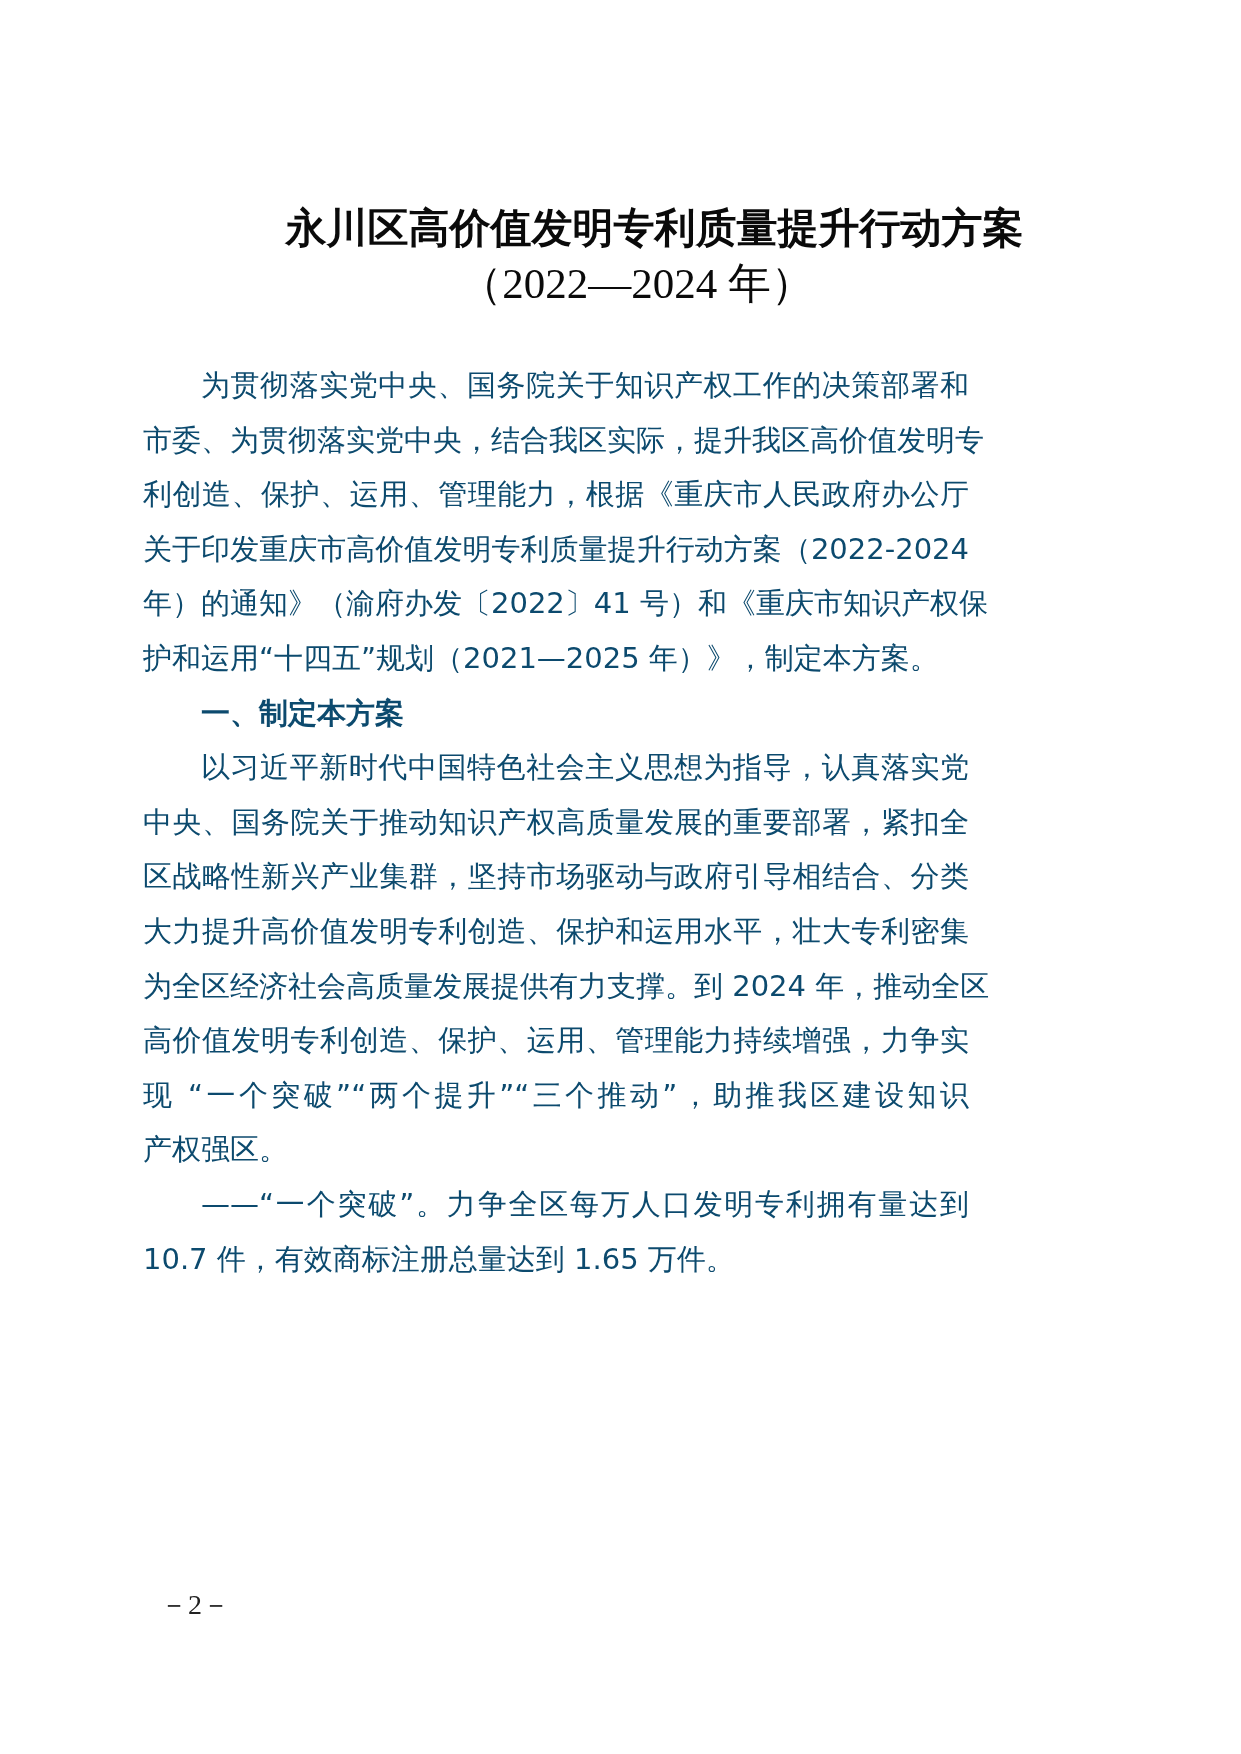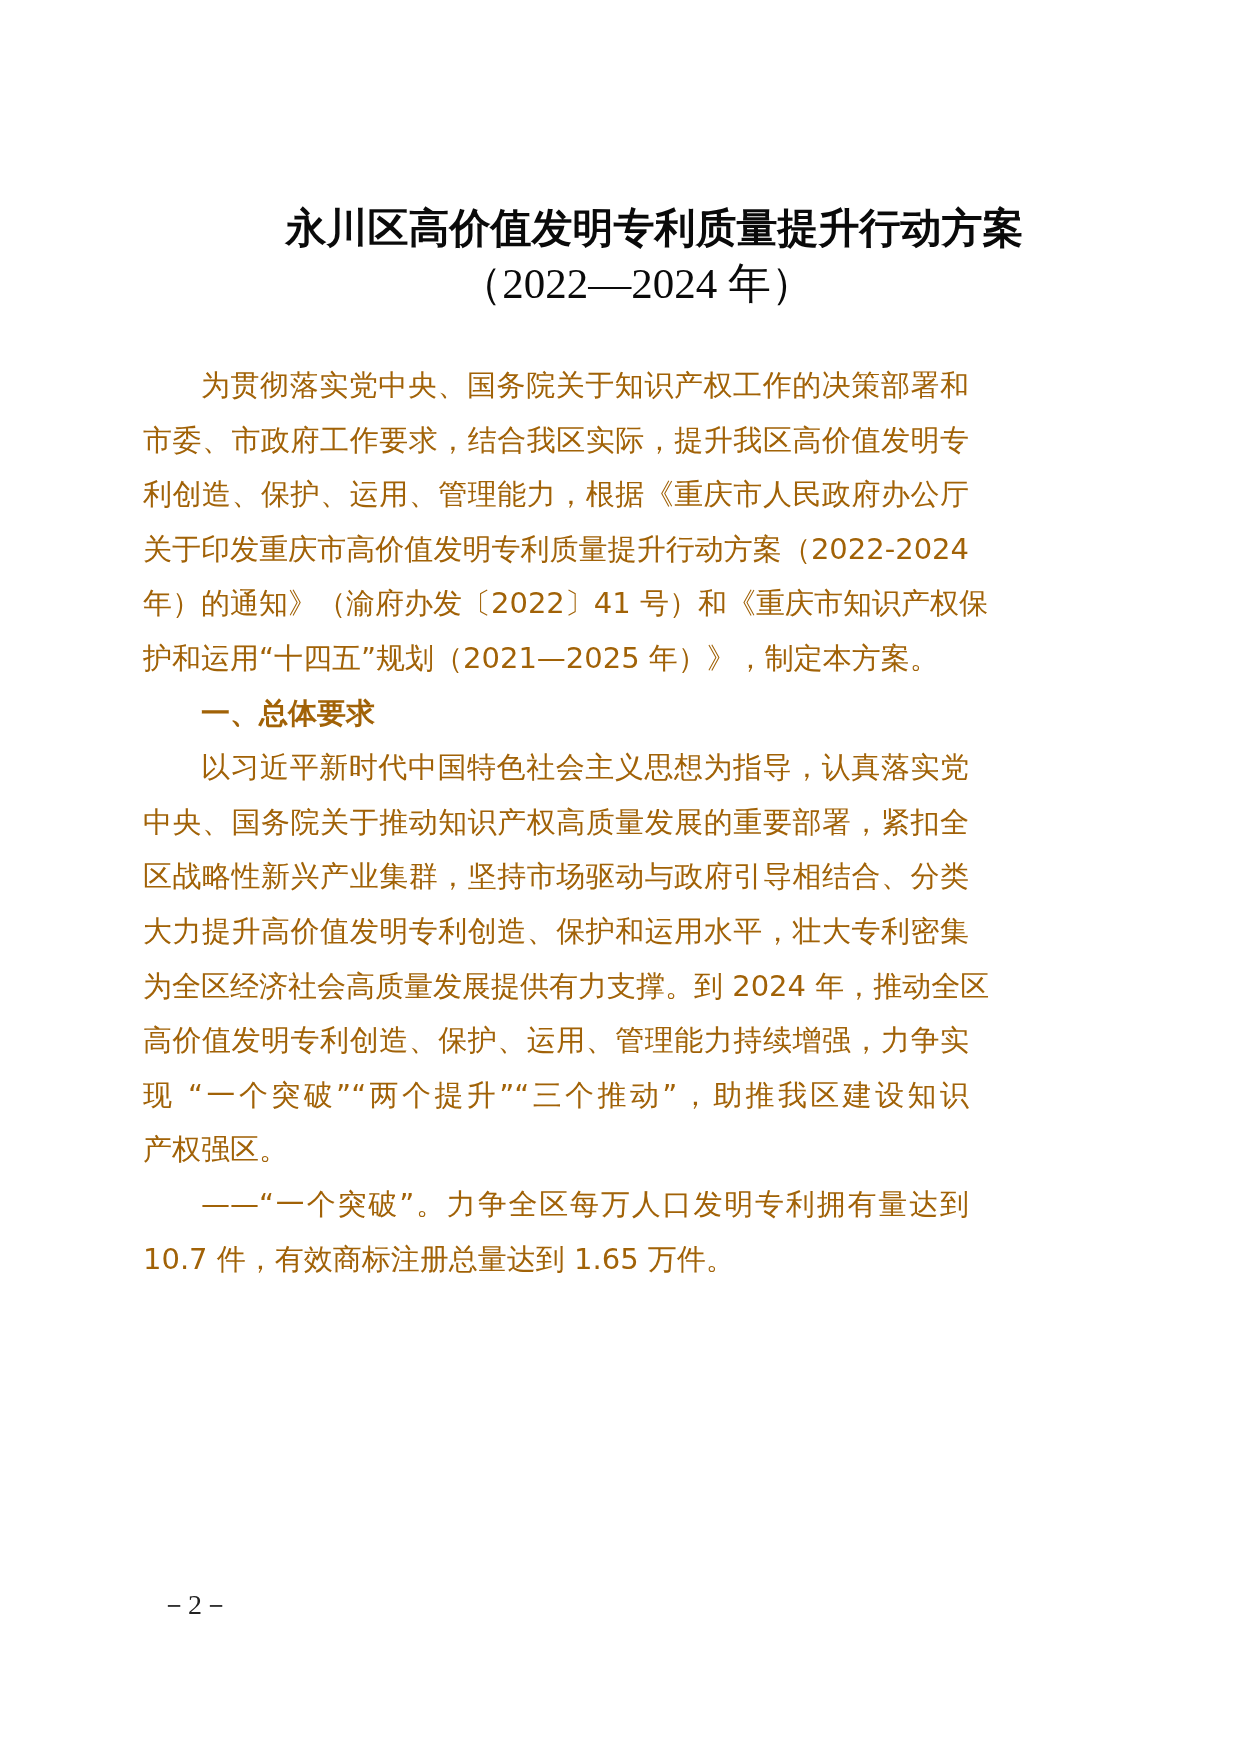--- a/index.html
+++ b/index.html
@@ -47,21 +47,21 @@
       color: #0a0a0a;
     }
     .body {
       position: absolute;
       left: 143px;
       top: 358px;
       width: 826px;
       font-family: "DejaVu Sans", "Liberation Sans", sans-serif;
       font-size: 29px;
       line-height: 54.6px;
-      color: #a16207;
+      color: #0c4a6e;
     }
     .line {
       display: block;
       white-space: nowrap;
       text-align: justify;
       text-align-last: justify;
       height: 54.6px;
     }
     .line.last {
       text-align-last: left;
@@ -87,28 +87,28 @@
 <body>
 
 <div class="page">
 
   <div class="title">永川区高价值发明专利质量提升行动方案</div>
   <div class="subtitle">（2022—2024 年）</div>
 
   <div class="body">
     <div>
       <span class="line indent">为贯彻落实党中央、国务院关于知识产权工作的决策部署和</span>
-      <span class="line">市委、市政府工作要求，结合我区实际，提升我区高价值发明专</span>
+      <span class="line">市委、为贯彻落实党中央，结合我区实际，提升我区高价值发明专</span>
       <span class="line">利创造、保护、运用、管理能力，根据《重庆市人民政府办公厅</span>
       <span class="line">关于印发重庆市高价值发明专利质量提升行动方案（2022-2024</span>
       <span class="line">年）的通知》（渝府办发〔2022〕41 号）和《重庆市知识产权保</span>
       <span class="line last">护和运用“十四五”规划（2021—2025 年）》，制定本方案。</span>
     </div>
 
-    <span class="line indent heading">一、总体要求</span>
+    <span class="line indent heading">一、制定本方案</span>
 
     <div>
       <span class="line indent">以习近平新时代中国特色社会主义思想为指导，认真落实党</span>
       <span class="line">中央、国务院关于推动知识产权高质量发展的重要部署，紧扣全</span>
       <span class="line">区战略性新兴产业集群，坚持市场驱动与政府引导相结合、分类</span>
       <span class="line">大力提升高价值发明专利创造、保护和运用水平，壮大专利密集</span>
       <span class="line">为全区经济社会高质量发展提供有力支撑。到 2024 年，推动全区</span>
       <span class="line">高价值发明专利创造、保护、运用、管理能力持续增强，力争实</span>
       <span class="line">现 “一个突破”“两个提升”“三个推动”，助推我区建设知识</span>
       <span class="line last">产权强区。</span>

